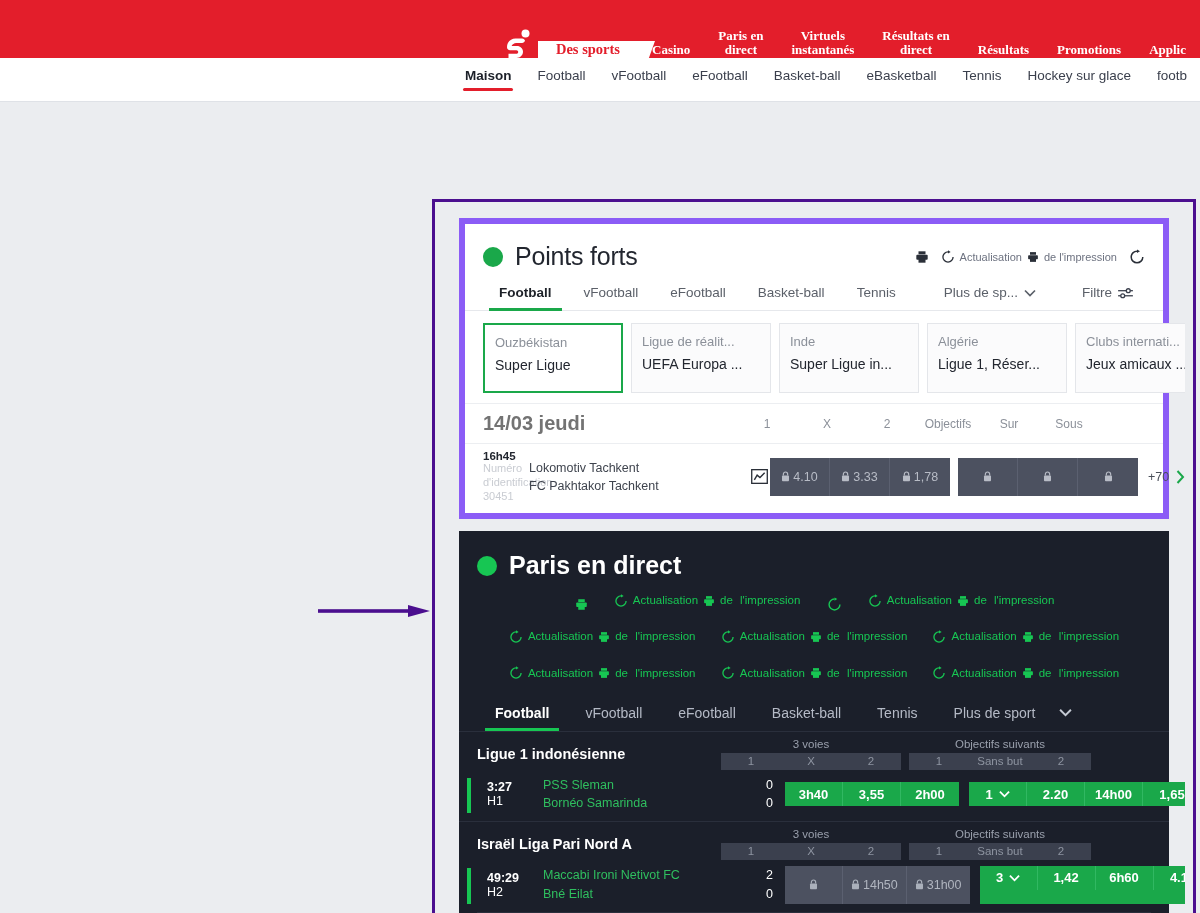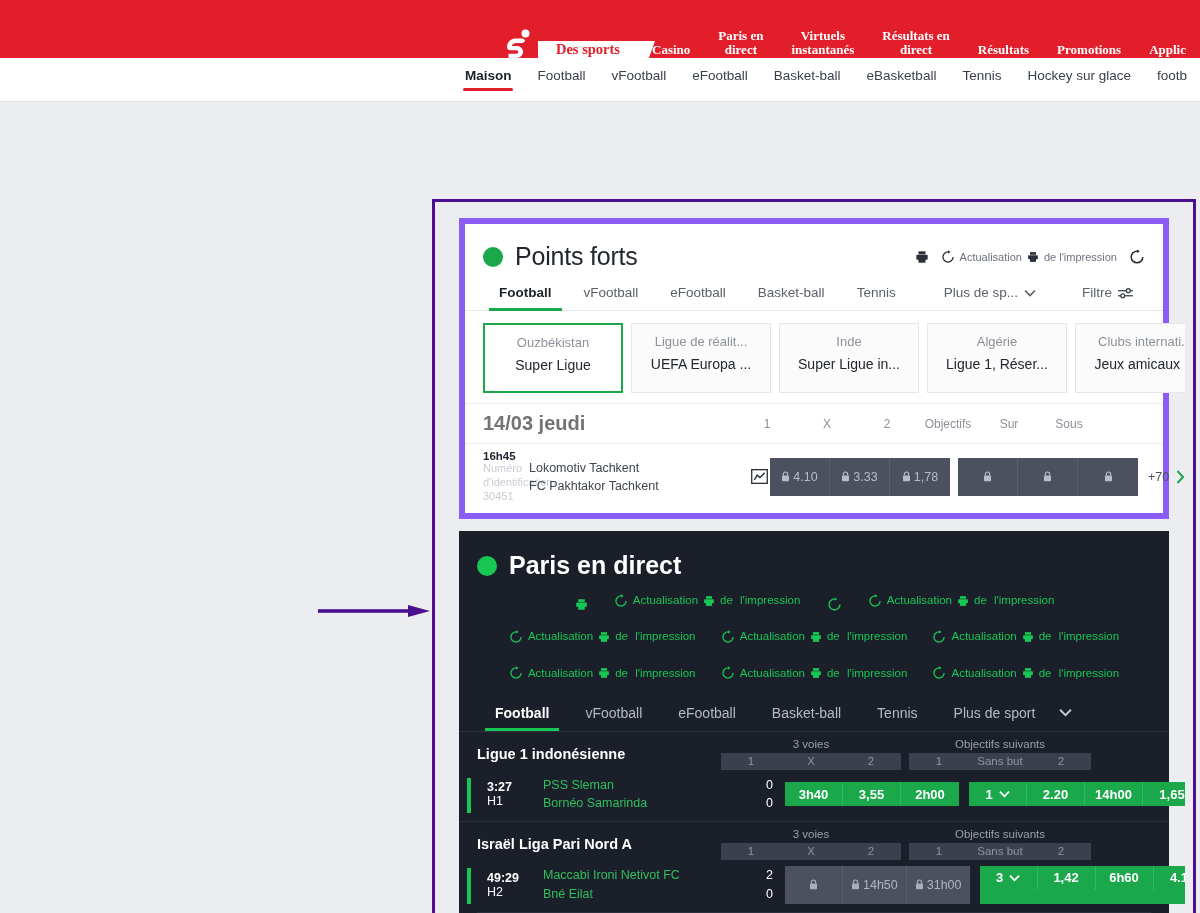--- a/index.html
+++ b/index.html
@@ -107,21 +107,21 @@
   }
   .tab.active { color: #1d2128; font-weight: 600; }
   .tab.active::after {
     content: ""; position: absolute; left: 6px; right: 6px; bottom: -1px;
     height: 3px; background: #1aa84a;
   }
   .tab-more { display: inline-flex; align-items: center; gap: 6px; margin-left: 16px; }
   .tab-filter { display: inline-flex; align-items: center; gap: 6px; margin-left: 14px; }
 
   
-  .chips { display: flex; gap: 8px; padding: 12px 18px 10px 18px; text-align: center; }
+  .chips { display: flex; gap: 8px; padding: 12px 18px 10px 18px; }
   .chip {
     flex: 0 0 140px; height: 70px; border: 1px solid #e4e6ea; background: #fbfbfc;
     padding: 10px 10px; overflow: hidden;
   }
   .chip.sel { border: 2px solid #1aa84a; background: #fff; }
   .chip-sub { font-size: 13px; color: #8b9099; white-space: nowrap; overflow: hidden; text-overflow: ellipsis; }
   .chip-main { font-size: 14px; color: #22262f; margin-top: 7px; white-space: nowrap; overflow: hidden; text-overflow: ellipsis; }
 
   
   .date-row {

